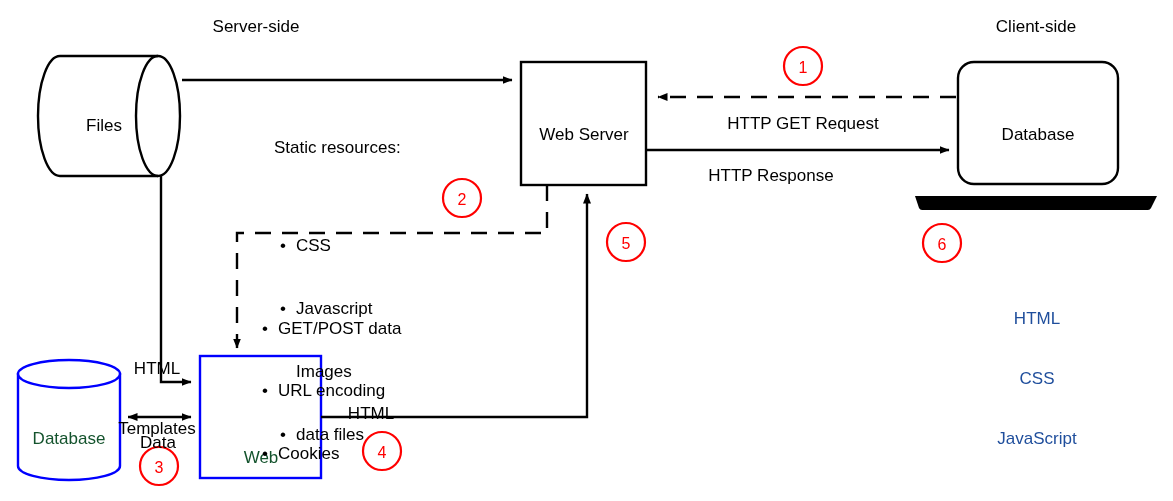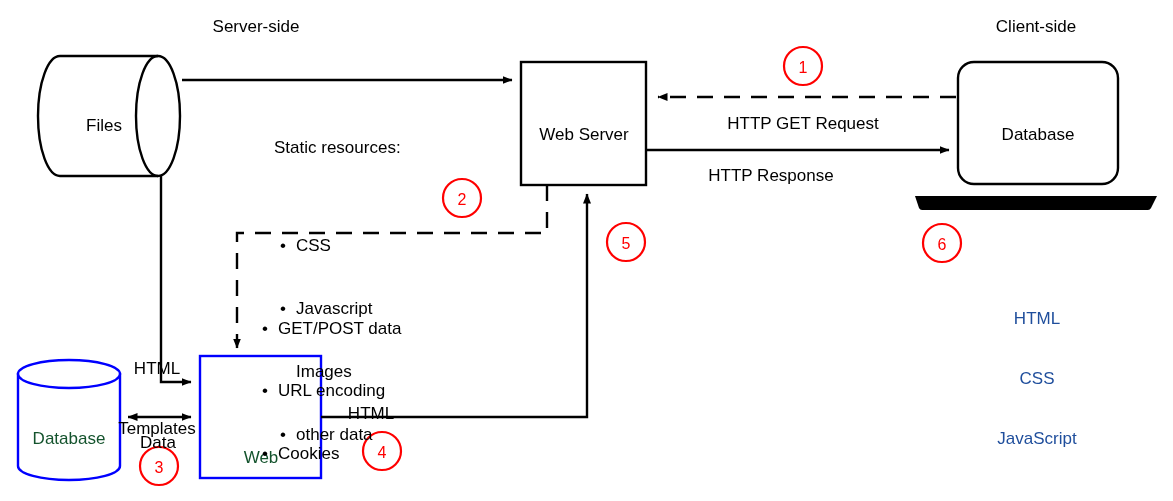--- a/index.html
+++ b/index.html
@@ -135,21 +135,21 @@
     <div>Web</div>
     <div>Application</div>
   </div>
 
   <div class="txt" style="left:274px; top:88px;">
     <div class="f17">Static resources:</div>
     <ul class="bullets">
       <li class="b">CSS</li>
       <li class="b">Javascript</li>
       <li>Images</li>
-      <li class="b">other data</li>
+      <li class="b">data files</li>
     </ul>
   </div>
 
   <div class="txt" style="left:256px; top:240px;">
     <ul class="bullets">
       <li class="b">GET/POST data</li>
       <li class="b">URL encoding</li>
       <li class="b">Cookies</li>
     </ul>
   </div>

